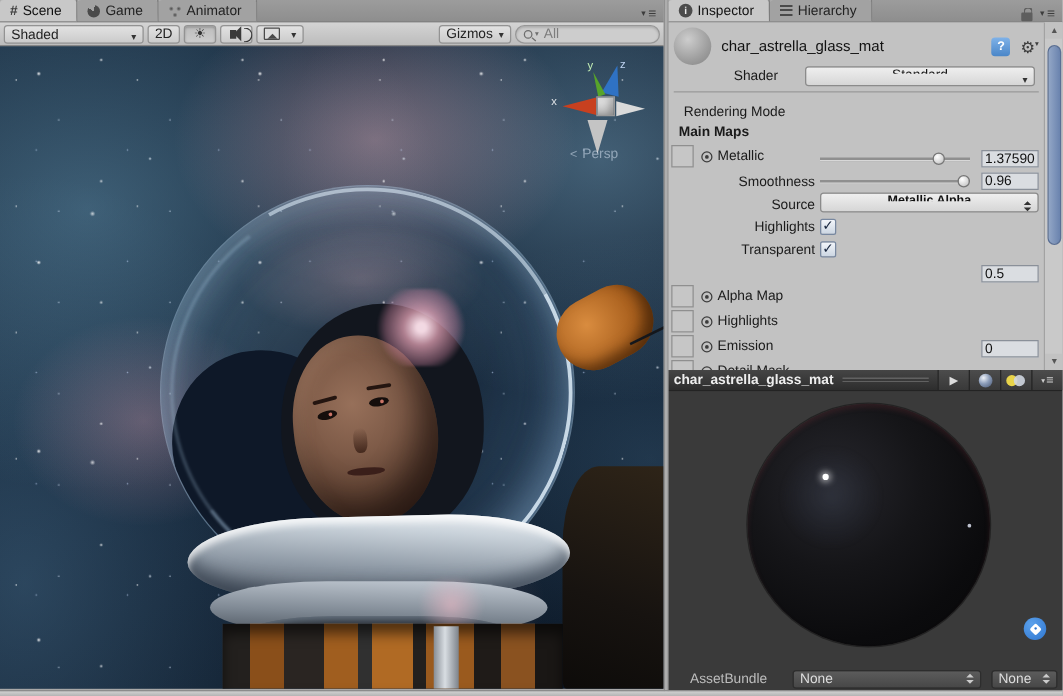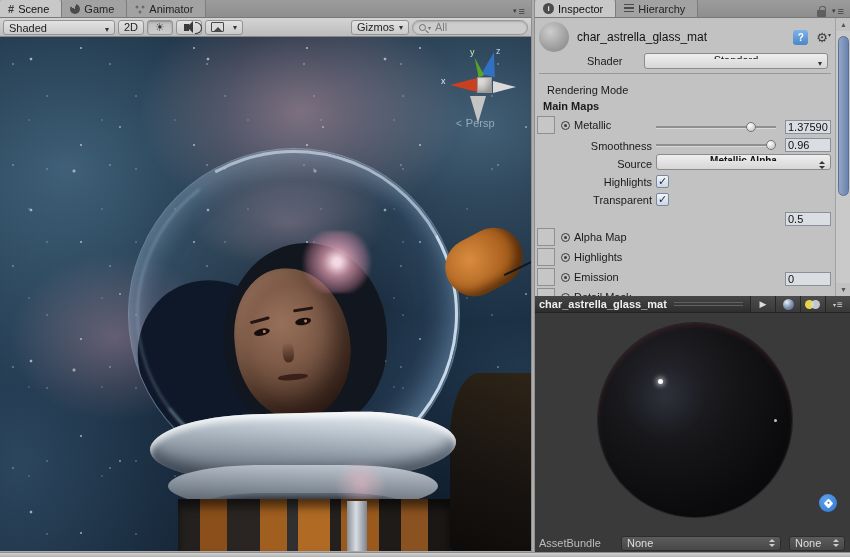--- a/index.html
+++ b/index.html
@@ -245,21 +245,21 @@
     background:radial-gradient(circle, rgba(70,80,100,.30), rgba(40,45,58,.18) 55%, transparent 75%); }
   .pv-dot { position:absolute; left:60px; top:56px; width:5px; height:5px; border-radius:50%; background:#fff;
     box-shadow:0 0 5px 2px rgba(255,255,255,.55); }
   .pv-dot2 { position:absolute; left:176px; top:96px; width:3px; height:3px; border-radius:50%; background:rgba(235,240,255,.8); }
   .tagbtn { position:absolute; right:13px; bottom:22px; width:18px; height:18px; border-radius:50%;
     background:radial-gradient(circle at 35% 30%, #5ba1ec, #2f76cf); display:flex; align-items:center; justify-content:center; }
   .tagglyph { width:7px; height:7px; background:#fff; border-radius:1.5px; transform:rotate(45deg); position:relative; }
   .tagglyph::after { content:""; position:absolute; left:1.5px; top:1.5px; width:2px; height:2px; border-radius:50%; background:#2f76cf; }
   .ab-row { position:absolute; left:0; bottom:0; right:0; height:18px; display:flex; align-items:center;
     background:#3a3a3a; padding:0 4px; gap:4px; }
-  .ab-lbl { color:#bdbdbd; width:78px; flex:none; }
+  .ab-lbl { color:#bdbdbd; width:78px; flex:none;margin-left:13px; }
   .dkdd { height:15px; background:linear-gradient(#5c5c5c,#474747); border:1px solid #2d2d2d; border-radius:3px;
     color:#ddd; display:flex; align-items:center; padding:0 5px; }
   .dkdd.big { width:160px; } .dkdd.sml { width:56px; margin-left:4px; }
 </style>
 </head>
 <body>
 
 <div class="app">
 
   <div class="left">

